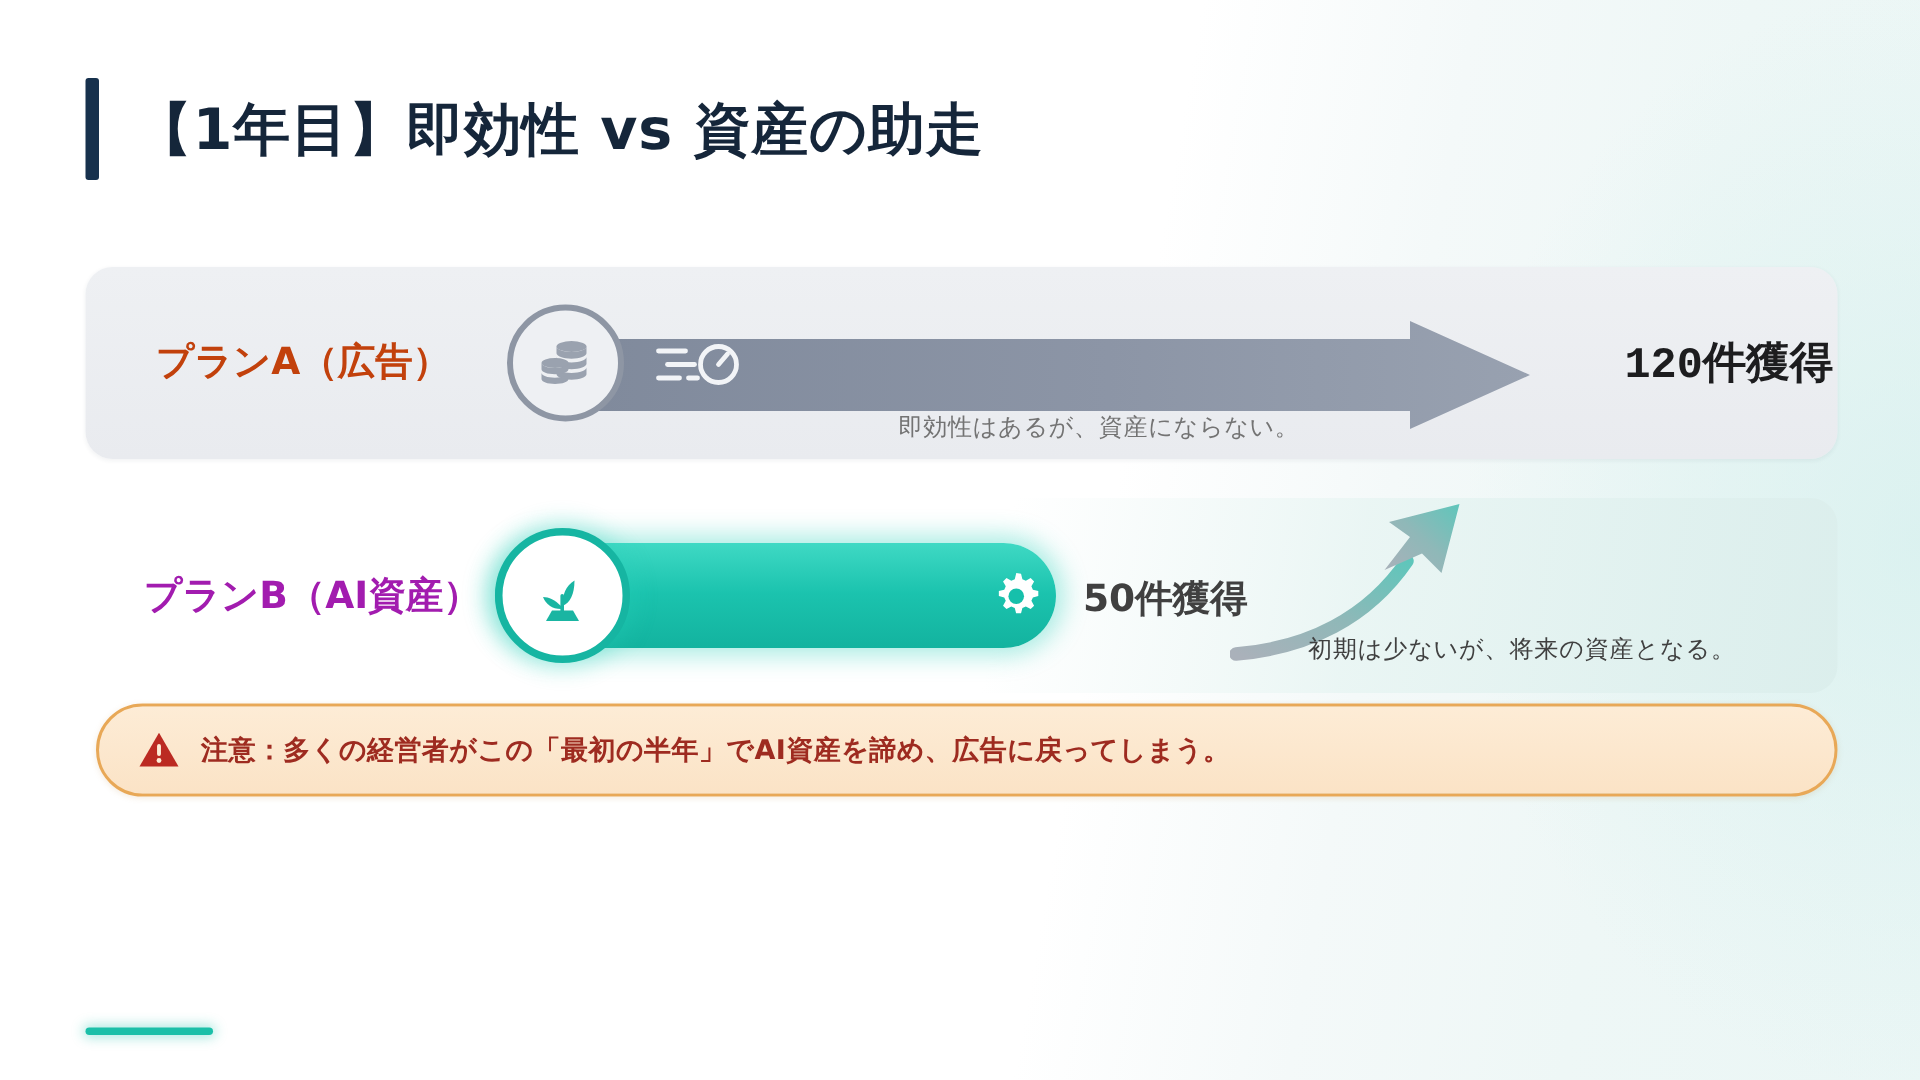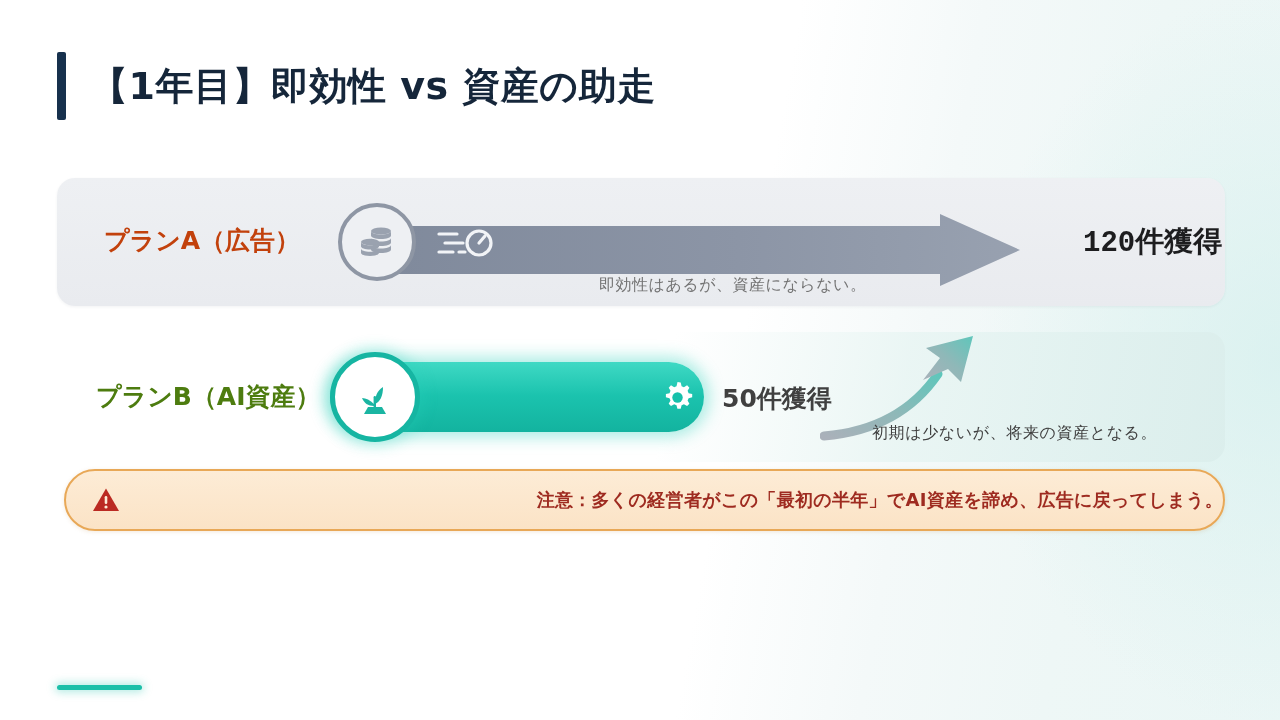--- a/index.html
+++ b/index.html
@@ -97,21 +97,21 @@
     position:absolute; left:57px; top:332px;
     width:1168px; height:130px; border-radius:18px;
     background:linear-gradient(100deg,
       rgba(255,255,255,1) 0%,
       rgba(255,255,255,1) 52%,
       rgba(232,245,243,.85) 72%,
       rgba(219,238,236,.95) 100%);
   }
   .label-b{
     position:absolute; left:96px; top:380px;
-    font-size:25px; font-weight:700; color:#4d7c0f;
+    font-size:25px; font-weight:700; color:#a21caf;
     white-space:nowrap;
     font-family:"DejaVu Sans","Liberation Sans",sans-serif;
   }
 
   
   .bar-b{
     position:absolute; left:330px; top:362px;
     width:374px; height:70px; border-radius:35px;
     background:linear-gradient(180deg,#3fd9c4 0%,#1bc3ae 48%,#13b39f 100%);
     box-shadow:0 0 16px 5px rgba(39,208,186,.40);
@@ -149,21 +149,20 @@
 
   
   .warn{
     position:absolute; left:64px; top:469px;
     width:1161px; height:62px; border-radius:31px;
     background:linear-gradient(180deg,#fdecd6 0%,#fbe3c6 100%);
     border:2px solid #e8a857;
     display:flex; align-items:center;
     padding-left:26px; gap:14px;
     box-shadow:0 1px 4px rgba(190,140,70,.18);
-    justify-content:space-between;
   }
   .warn-icon{ width:28px; height:26px; flex:0 0 auto; }
   .warn-text{
     font-size:18px; font-weight:700; color:#9e2b20;
     letter-spacing:.3px; white-space:nowrap;
     font-family:"DejaVu Sans","Liberation Sans",sans-serif;
   }
 
   
   .footer-accent{

